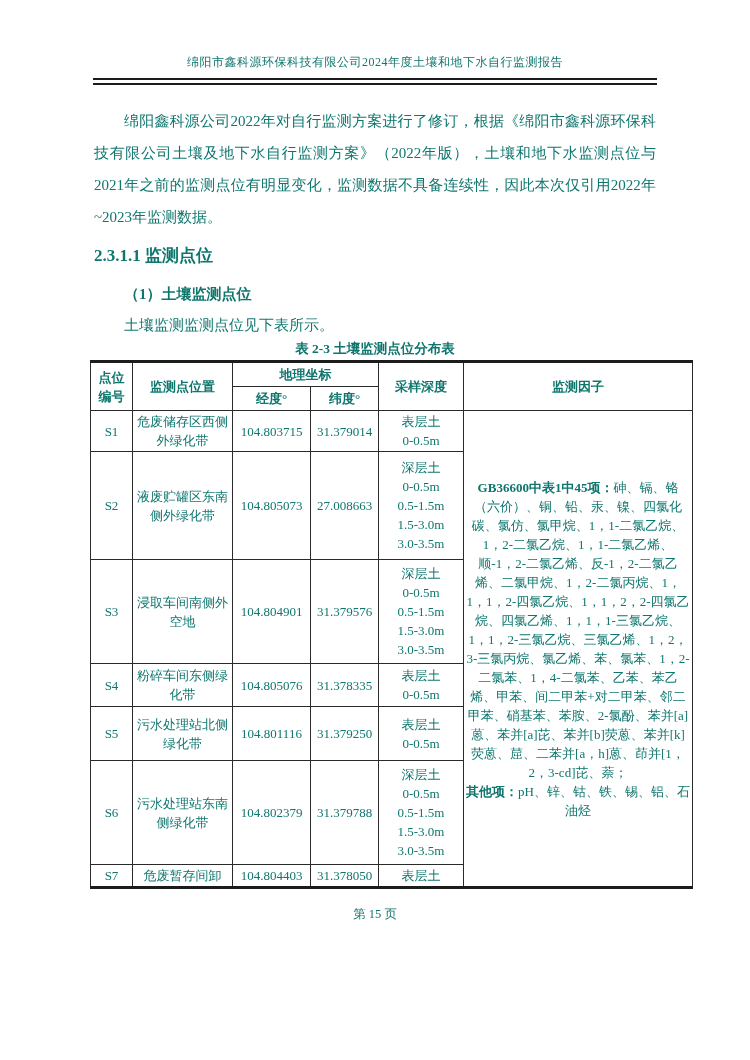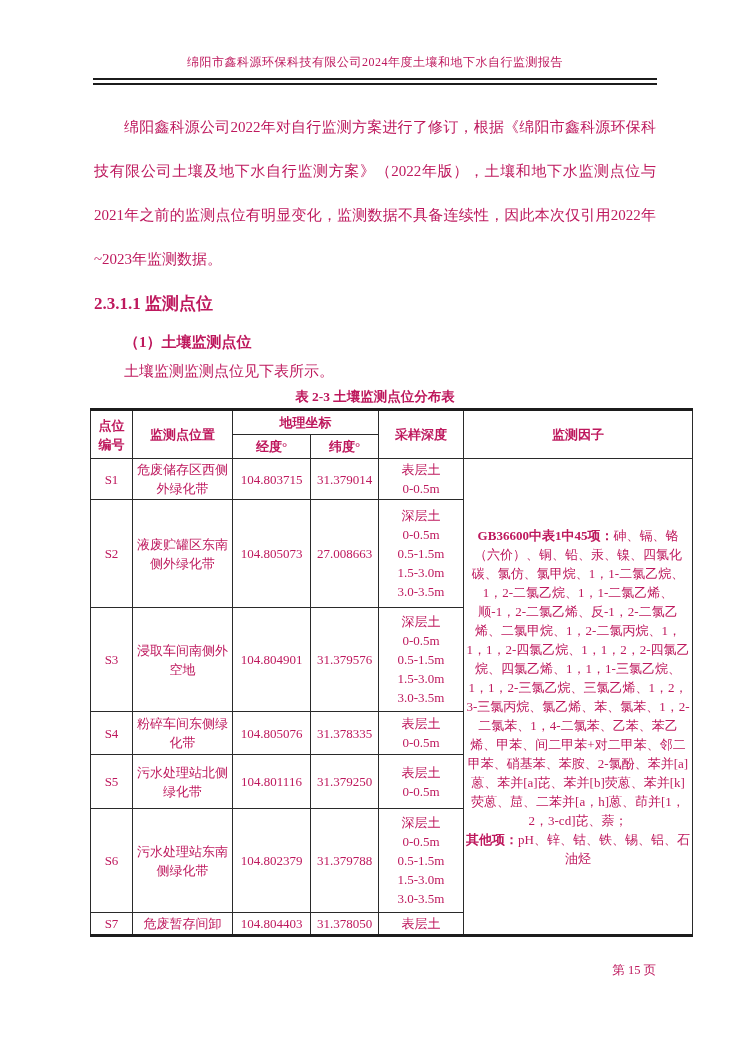--- a/index.html
+++ b/index.html
@@ -1,20 +1,20 @@
 <!DOCTYPE html>
 <html><head>
 <meta charset="utf-8">
 <style>
   html,body { margin:0; padding:0; background:#ffffff; }
   .page {
     position:relative;
     width:750px; height:1060px;
     background:#ffffff;
-    color:#be185d;
+    color:#0f766e;
     font-family:"Liberation Serif","DejaVu Serif",serif;
     overflow:hidden;
     box-sizing:border-box;
     padding-top:54px;
   }
   
   .doc-header { margin:0 93px; }
   .doc-header-title {
     text-align:center;
     font-size:12px;
@@ -24,21 +24,21 @@
   .header-rule {
     margin-top:8px;
     height:3px;
     border-top:2px solid #1c1c1c;
     border-bottom:2px solid #1c1c1c;
   }
   
   .content { margin:0 94px; }
   .body-para {
     font-size:15px;
-    line-height:44px;
+    line-height:32px;
     text-align:justify;
     text-indent:2em;
     margin:0;
   }
   .para-1 { margin-top:20px; }
   .sec-h1 {
     font-size:17px;
     font-weight:bold;
     line-height:26px;
     margin:6px 0 0 0;
@@ -50,21 +50,20 @@
     font-weight:bold;
     line-height:22px;
     margin:14px 0 0 0;
     text-indent:2em;
   }
   .lead-in {
     font-size:15px;
     line-height:24px;
     margin:8px 0 0 0;
     text-indent:2em;
-    font-family:Liberation Mono, monospace;
   }
   .table-caption {
     margin-top:3px;
     text-align:center;
     font-size:13.5px;
     font-weight:bold;
     line-height:18px;
   }
   
   table.soil {
@@ -100,22 +99,22 @@
     text-align:justify;
     vertical-align:middle;
     padding:4px 8px 4px 9px;
     line-height:21.5px;
     font-size:13px;
   }
   .factors-label { font-weight:bold; }
   .factors-p { margin:0; }
   
   .page-footer {
-    margin-top:25px;
-    text-align:right;
+    margin-top:17px;
+    text-align:center;
     font-size:12.5px;
     line-height:16px;
   }
 </style>
 </head>
 <body>
 
 <div class="page">
 
   <div class="doc-header">

